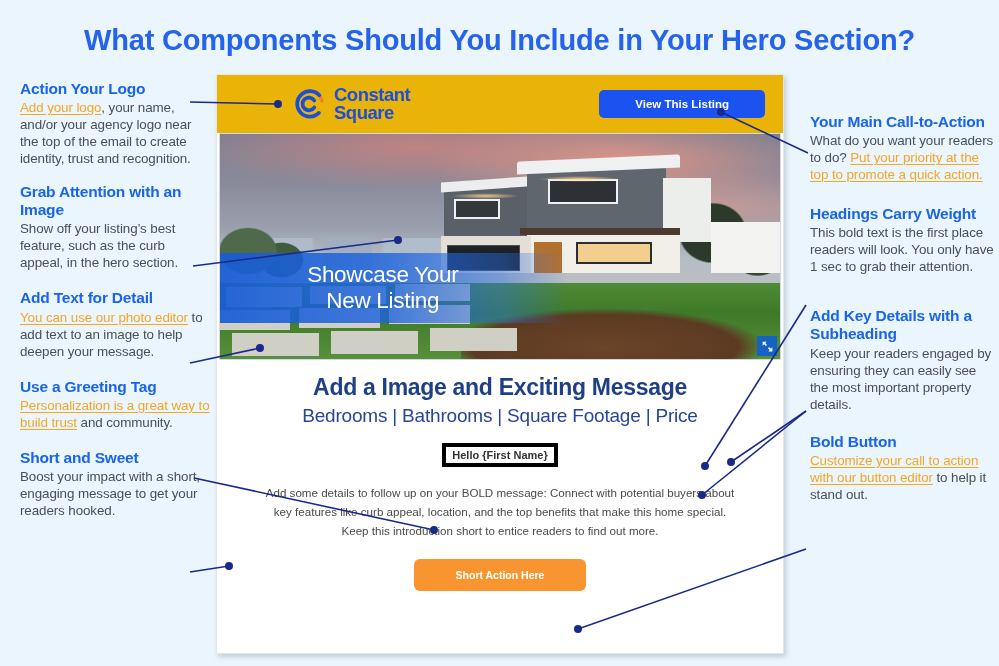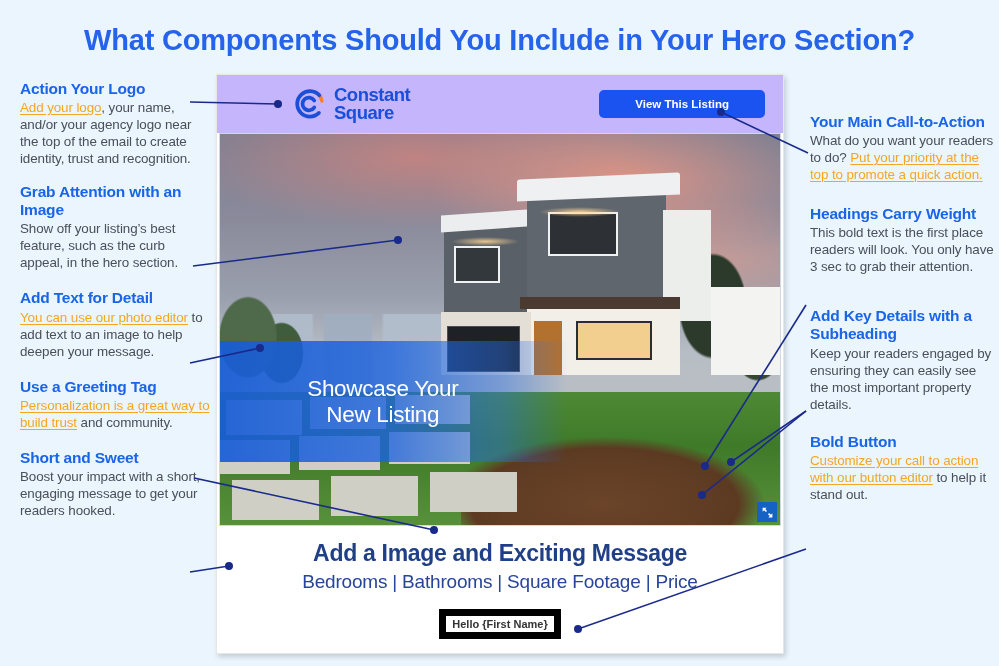--- a/index.html
+++ b/index.html
@@ -74,21 +74,21 @@
     box-shadow: 2px 3px 5px rgba(0,0,0,0.16);
     overflow: hidden;
   }
 
   
   #email-header {
     height: 58px;
     display: flex;
     align-items: center;
     padding: 0 18px 0 76px;
-    background: #c4b5fd;
+    background: #eab308;
   }
   #logo-wrap { display: flex; align-items: center; gap: 7px; }
   #logo-mark { width: 34px; height: 34px; flex: 0 0 34px; }
   #logo-text {
     color: #1b4fd8;
     font-weight: bold;
     font-size: 18.5px;
     line-height: 0.96;
     letter-spacing: -0.5px;
   }
@@ -101,21 +101,21 @@
     padding: 8px 36px;
     border: none;
     border-radius: 5px;
     cursor: pointer;
     white-space: nowrap;
   }
 
   
   #hero {
     position: relative;
-    height: 393px;
+    height: 227px;
     margin: 0 2px;
     border: 1px solid #cfd8e6;
     overflow: hidden;
     background: #2b3240;
   }
   
   #hero-sky {
     position: absolute; inset: 0;
     background:
       radial-gradient(ellipse 50% 30% at 72% 12%, rgba(236,150,130,.85), rgba(236,150,130,0) 70%),
@@ -205,21 +205,21 @@
   }
   #subheading {
     color: #27459a;
     font-size: 19px;
     margin-top: 4px;
     letter-spacing: -0.2px;
   }
   #greeting-tag {
     display: inline-block;
     margin-top: 16px;
-    border: 7px solid #000000;
+    border: 4px solid #000000;
     background: #fff;
     padding: 2px 6px;
     font-size: 11px;
     font-weight: bold;
     color: #333;
   }
   #paragraph {
     margin-top: 17px;
     color: #4a4a4a;
     font-size: 11.6px;
@@ -360,21 +360,21 @@
 
 <div class="annot-col" id="annot-right">
 
   <div class="annot-block" id="blk-cta">
     <div class="annot-head">Your Main Call-to-Action</div>
     <div class="annot-body"><span>What do you want your readers to do? </span><span class="lnk">Put your priority at the top to promote a quick action.</span></div>
   </div>
 
   <div class="annot-block" id="blk-headings">
     <div class="annot-head">Headings Carry Weight</div>
-    <div class="annot-body">This bold text is the first place readers will look. You only have 3 sec to grab their attention.</div>
+    <div class="annot-body">This bold text is the first place readers will look. You only have 1 sec to grab their attention.</div>
   </div>
 
   <div class="annot-block" id="blk-keydetail">
     <div class="annot-head">Add Key Details with a Subheading</div>
     <div class="annot-body">Keep your readers engaged by ensuring they can easily see the most important property details.</div>
   </div>
 
   <div class="annot-block" id="blk-boldbtn">
     <div class="annot-head">Bold Button</div>
     <div class="annot-body"><span class="lnk">Customize your call to action with our button editor</span><span> to help it stand out.</span></div>

